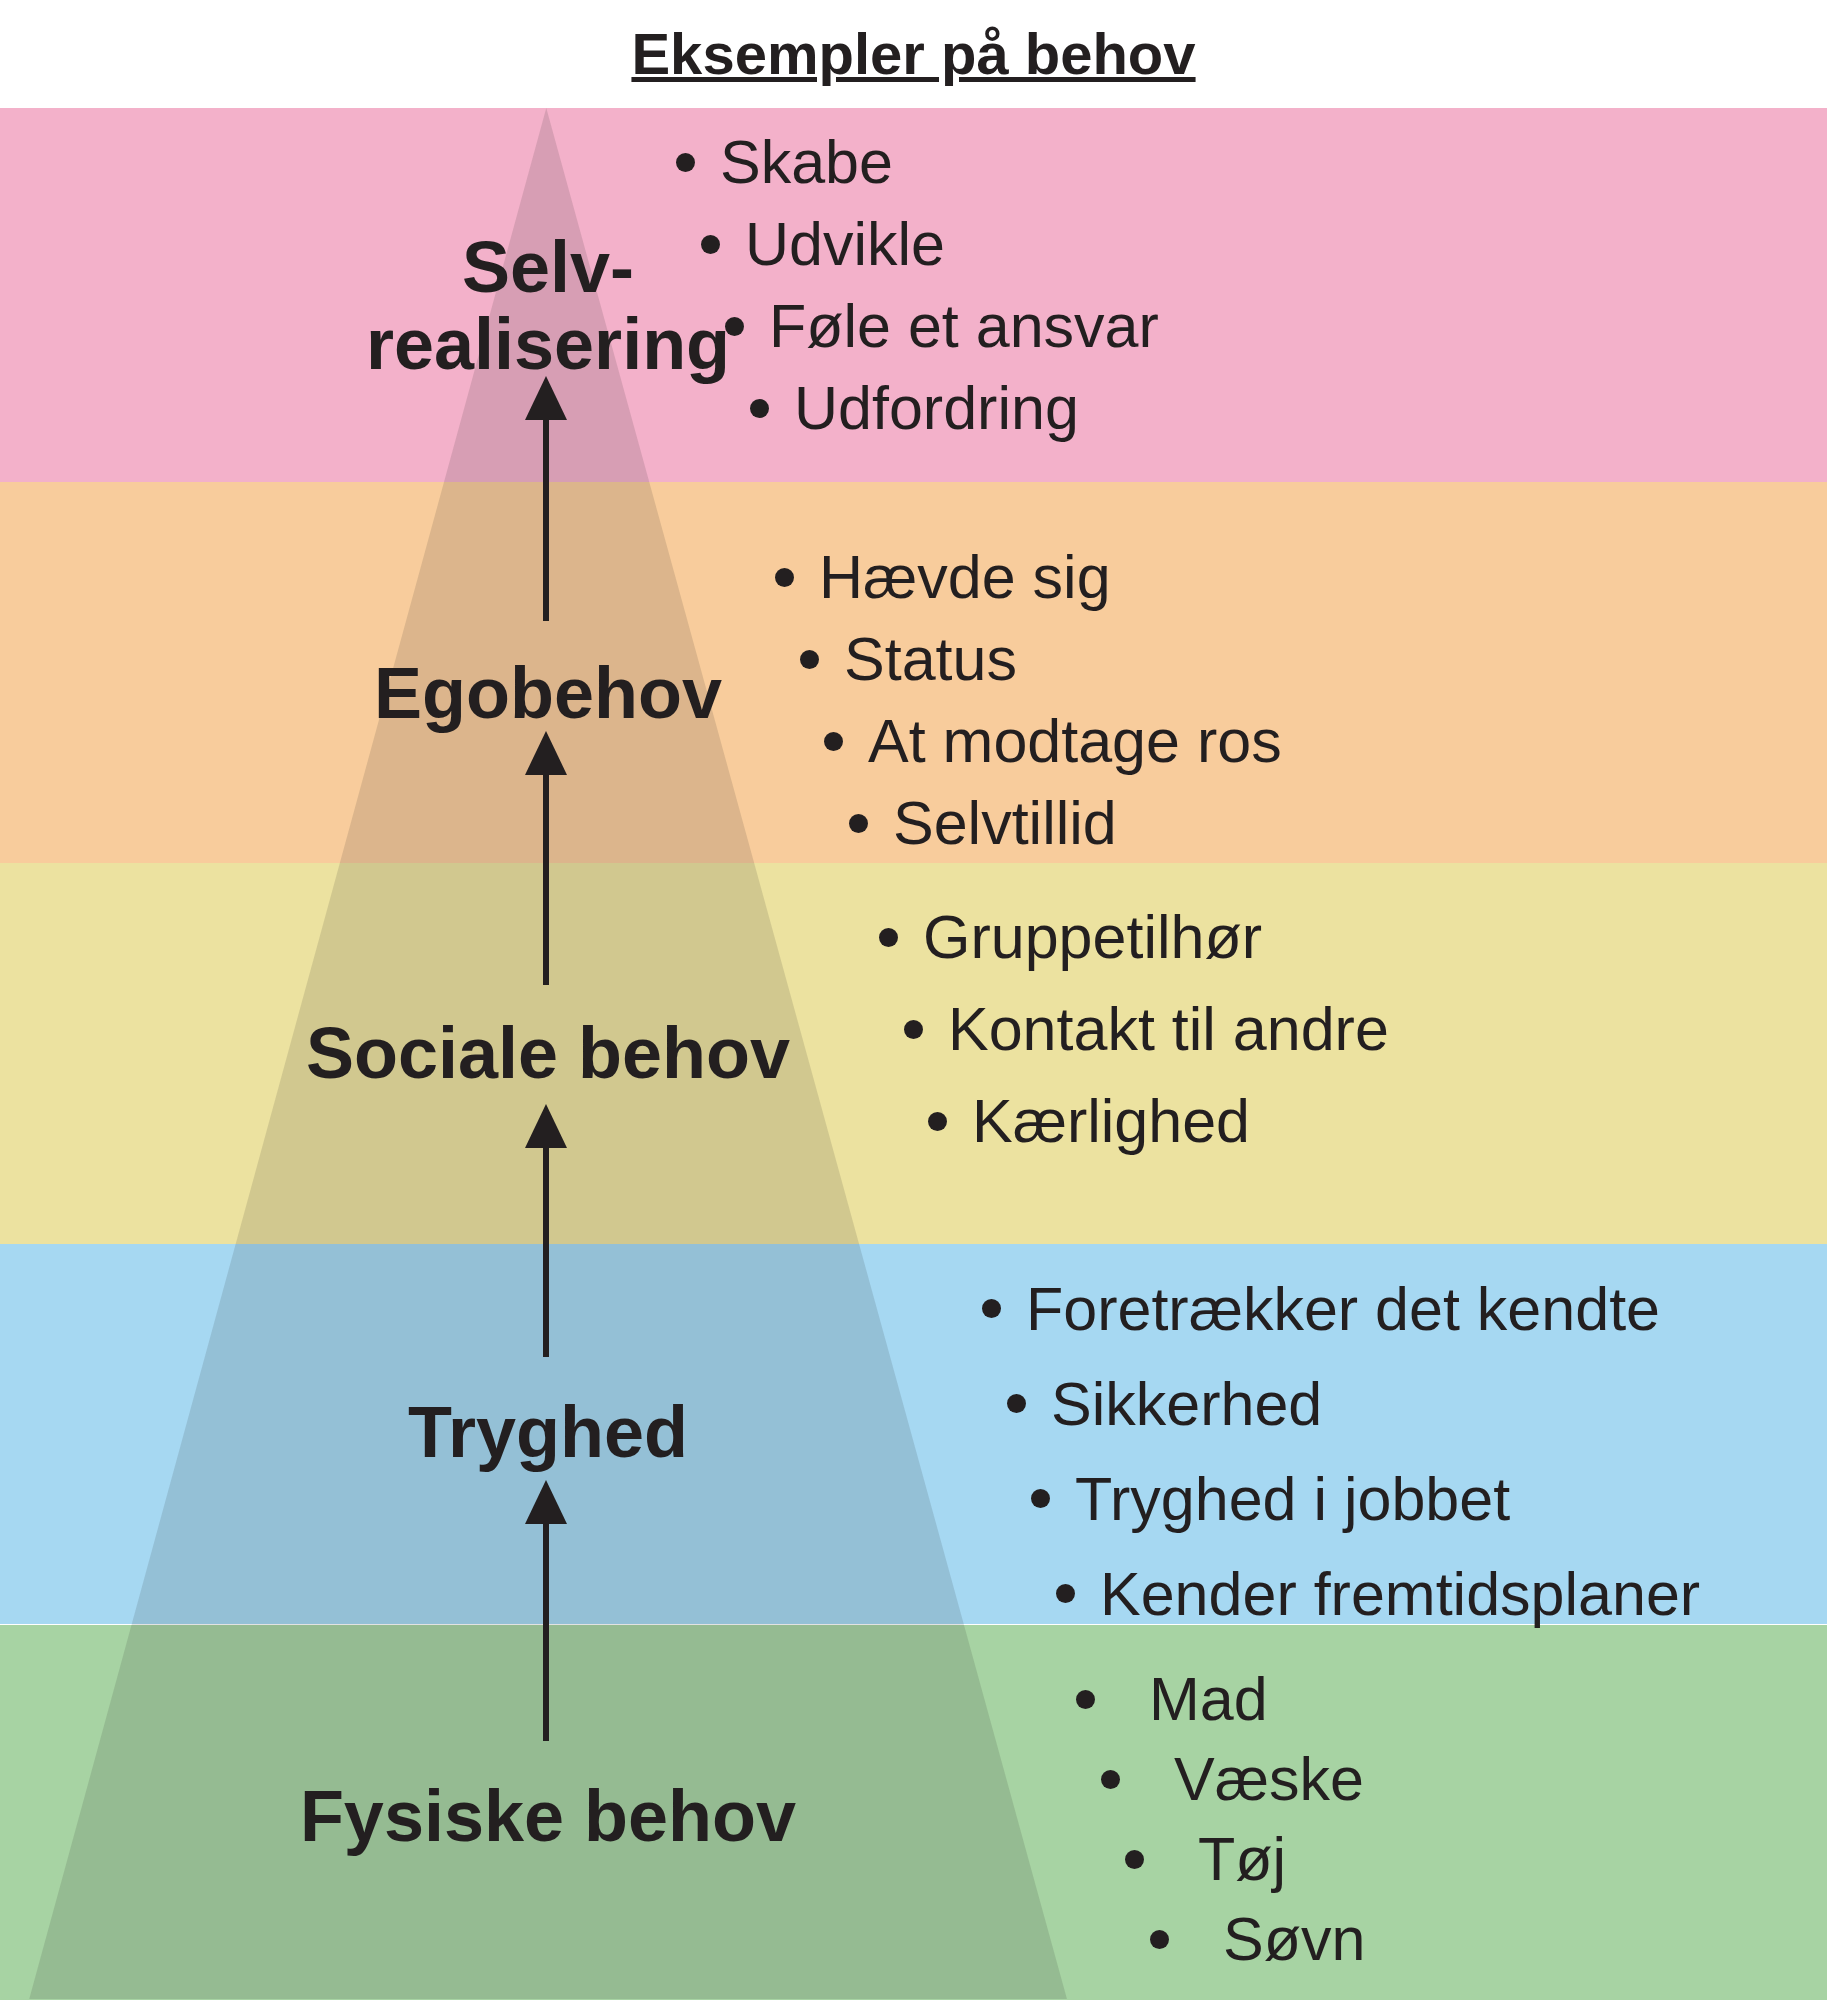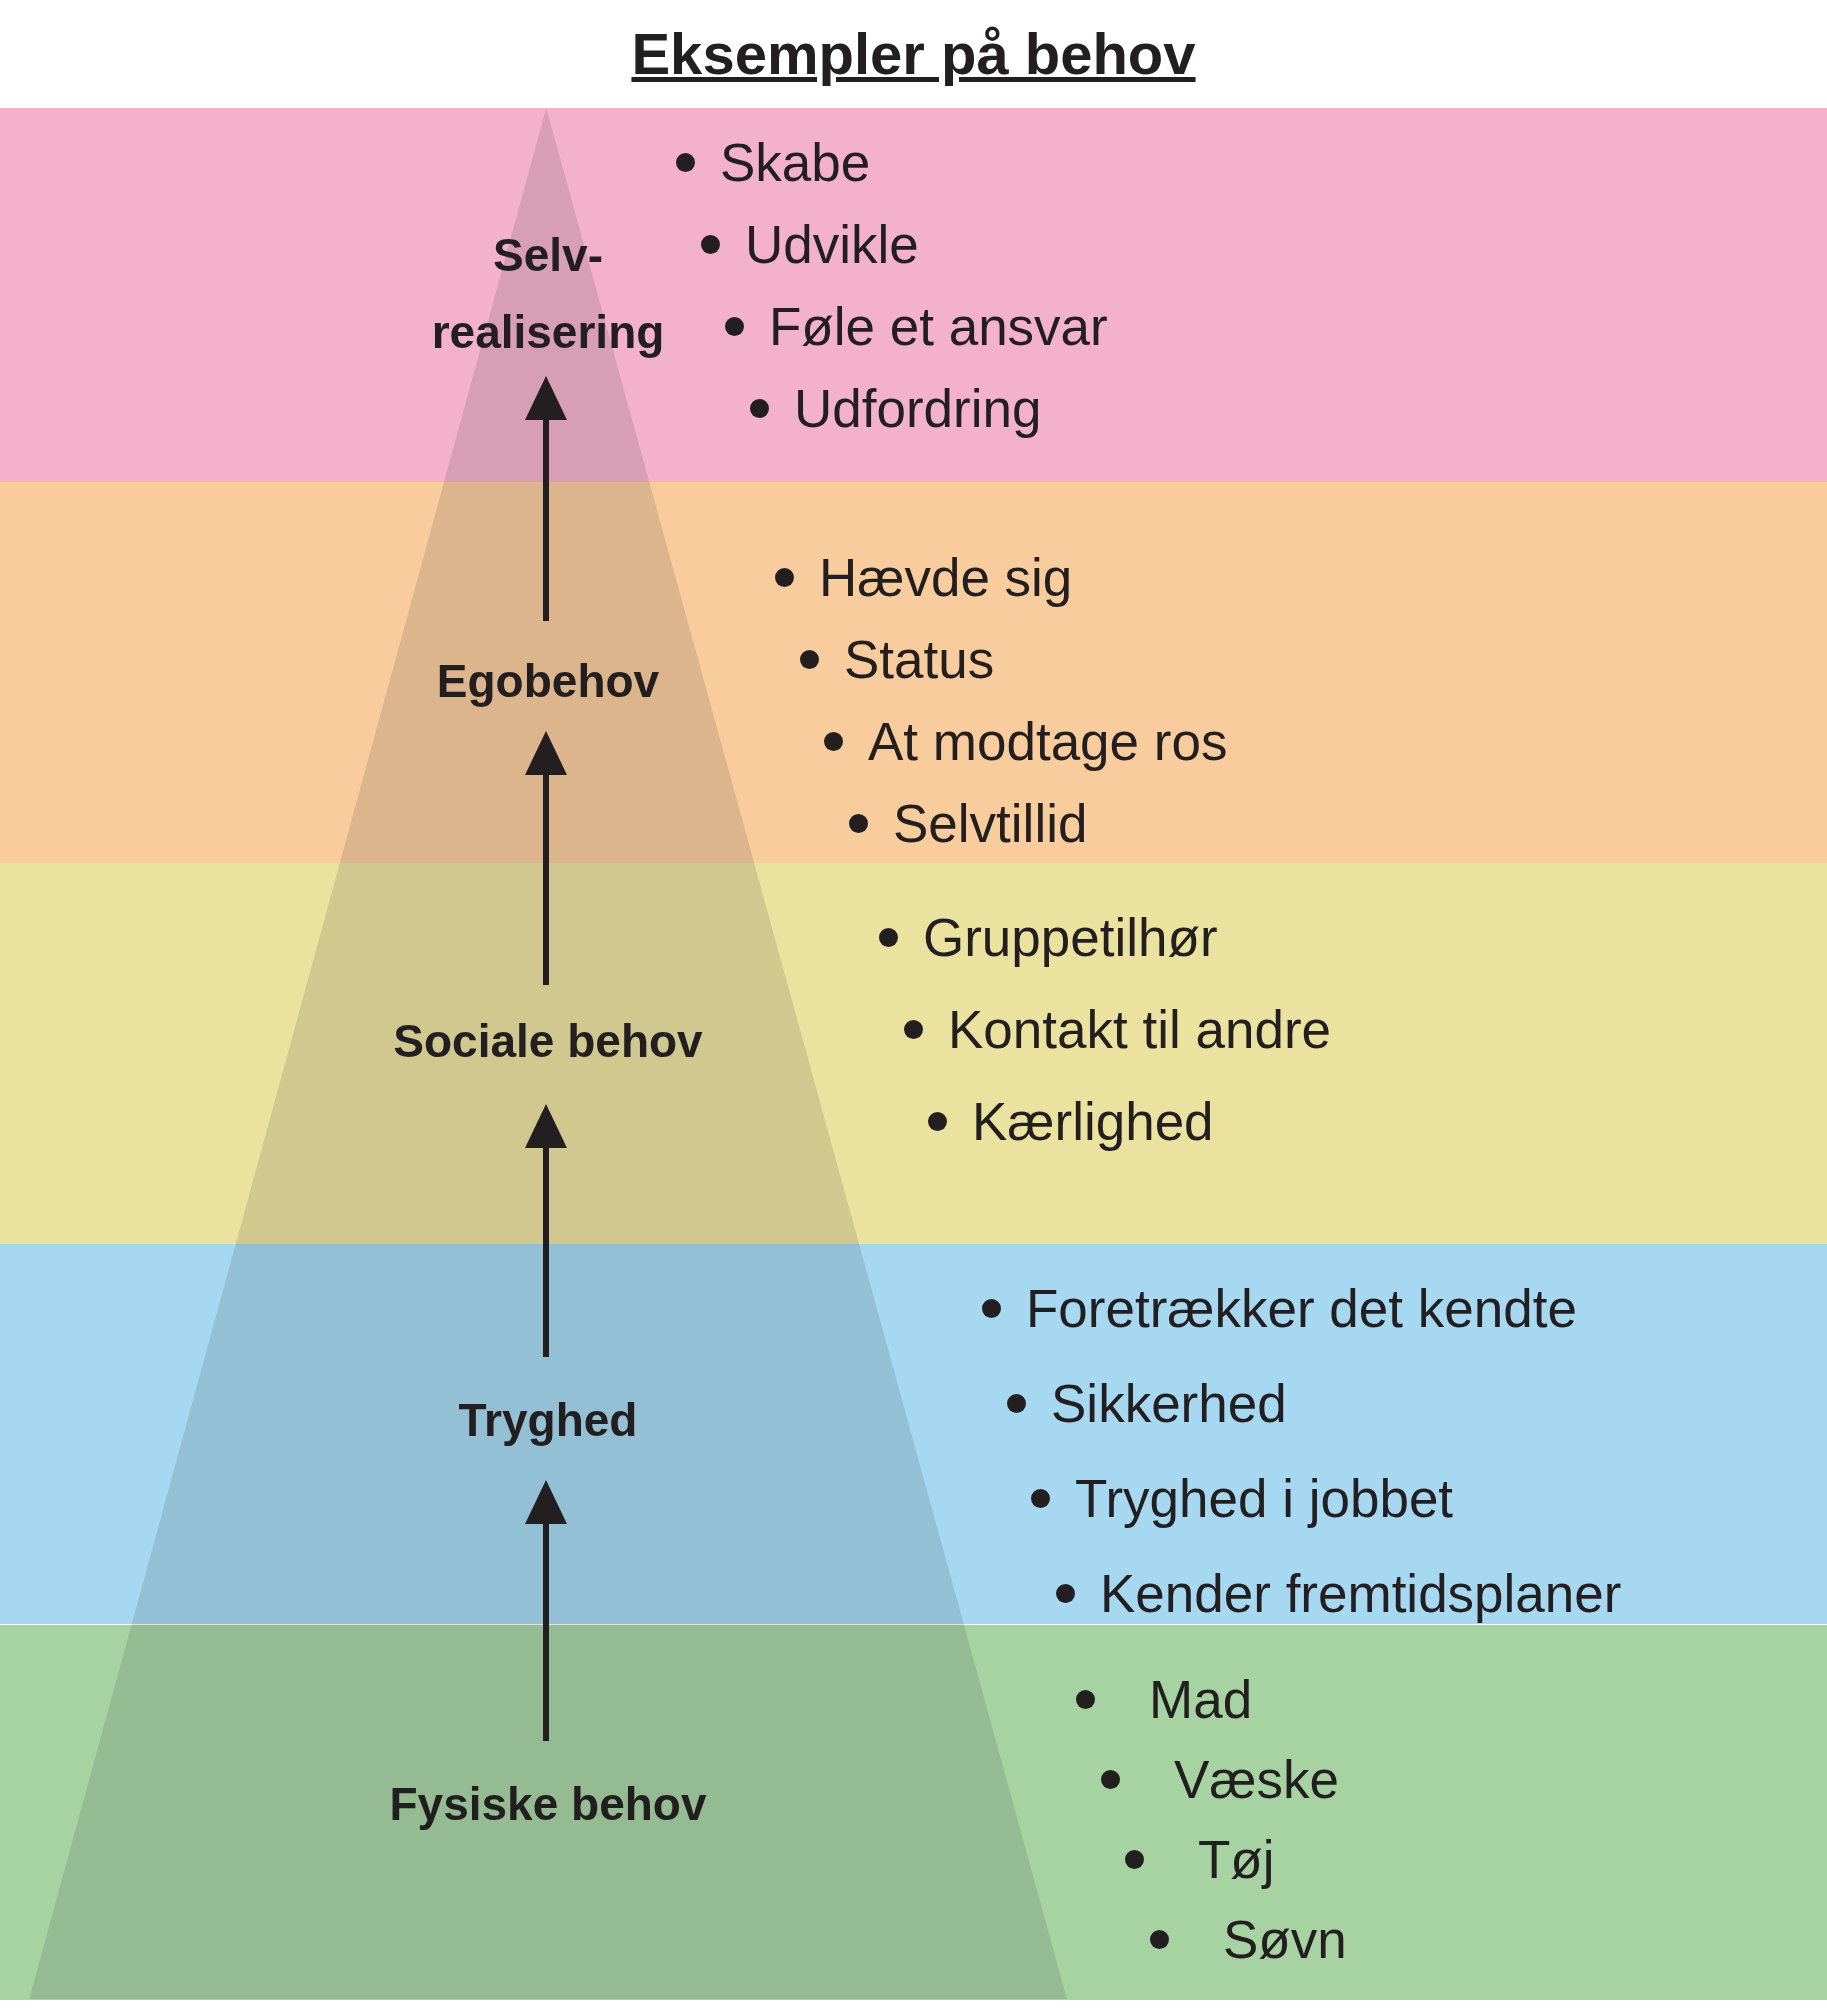--- a/index.html
+++ b/index.html
@@ -22,42 +22,42 @@
   #band-2{top:482px;height:381px;}
   #band-3{top:863px;height:381px;}
   #band-4{top:1244px;height:380px;}
   #band-5{top:1625px;height:375px;}
 
   .pyramid{position:absolute;top:108px;left:0;width:1827px;height:1891px;pointer-events:none;}
 
   .level-label{
     position:absolute;left:548px;transform:translateX(-50%);
     text-align:center;white-space:nowrap;
-    font-size:46px;font-weight:700;line-height:77px;
+    font-size:72px;font-weight:700;line-height:77px;margin-top:12px;
   }
   #label-1{top:217px;}
   #label-2{top:643px;}
   #label-3{top:1003px;}
   #label-4{top:1382px;}
   #label-5{top:1766px;}
 
   .arrow{
     position:absolute;left:546px;transform:translateX(-50%);
     width:42px;display:flex;flex-direction:column;align-items:center;
   }
   #arrow-1{top:376px;height:245px;}
   #arrow-2{top:731px;height:254px;}
   #arrow-3{top:1104px;height:253px;}
   #arrow-4{top:1480px;height:261px;}
   .arrow .head{flex:0 0 auto;display:block;}
   .arrow .shaft{width:5.5px;flex:1 1 auto;}
 
   ul.bullets{
     position:absolute;margin:0;padding:0;list-style:none;
-    font-size:53px;font-weight:400;white-space:nowrap;
+    font-size:61px;font-weight:400;white-space:nowrap;
   }
   ul.bullets li{display:flex;align-items:center;}
   .dot{
     flex:0 0 auto;
     width:19px;height:19px;border-radius:50%;
     background:currentColor;
     margin-right:25px;
   }
   
   ul.bullets li:nth-child(2){margin-left:25px;}

